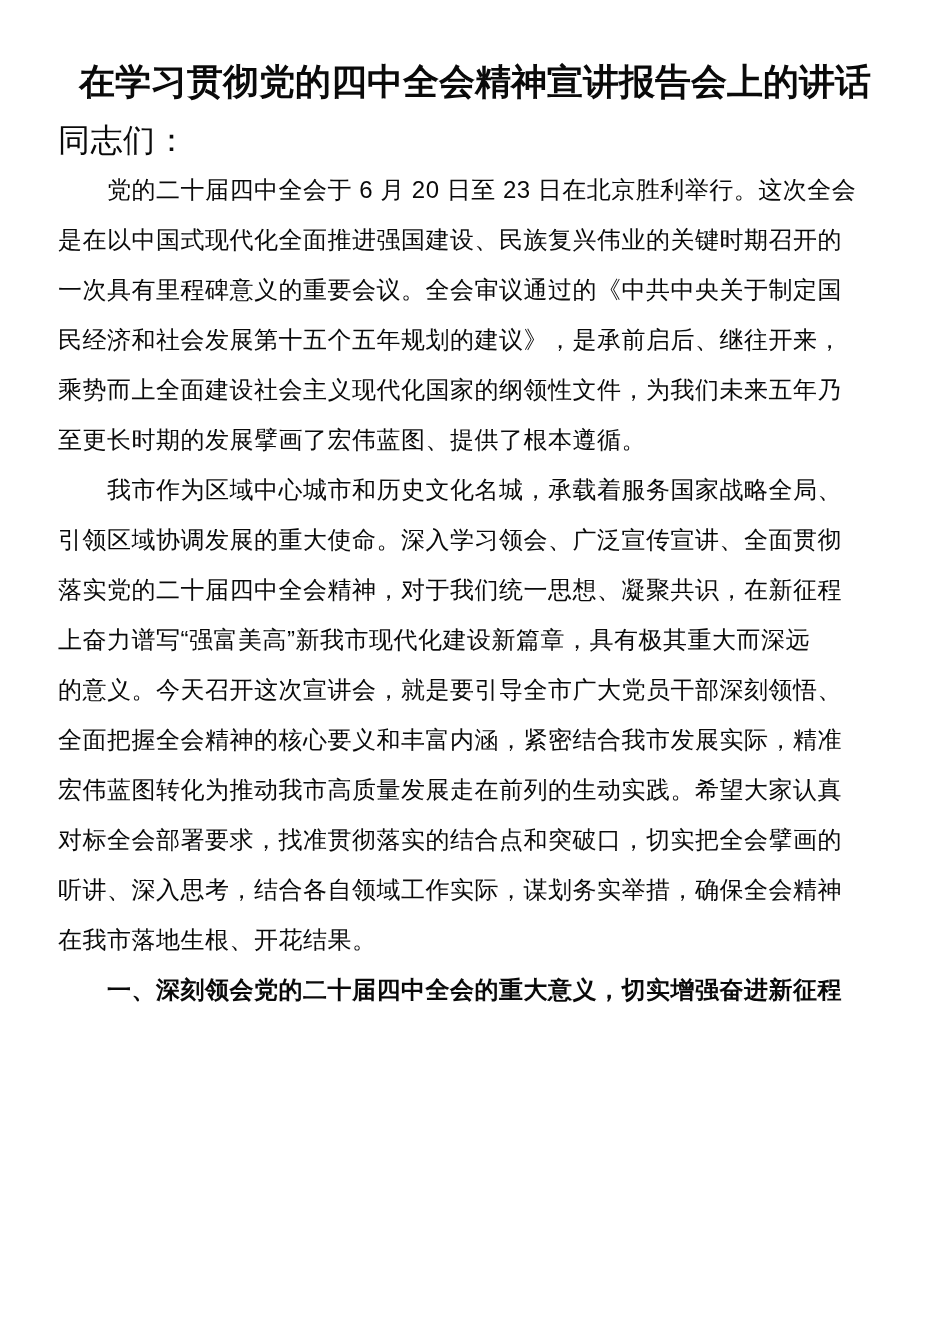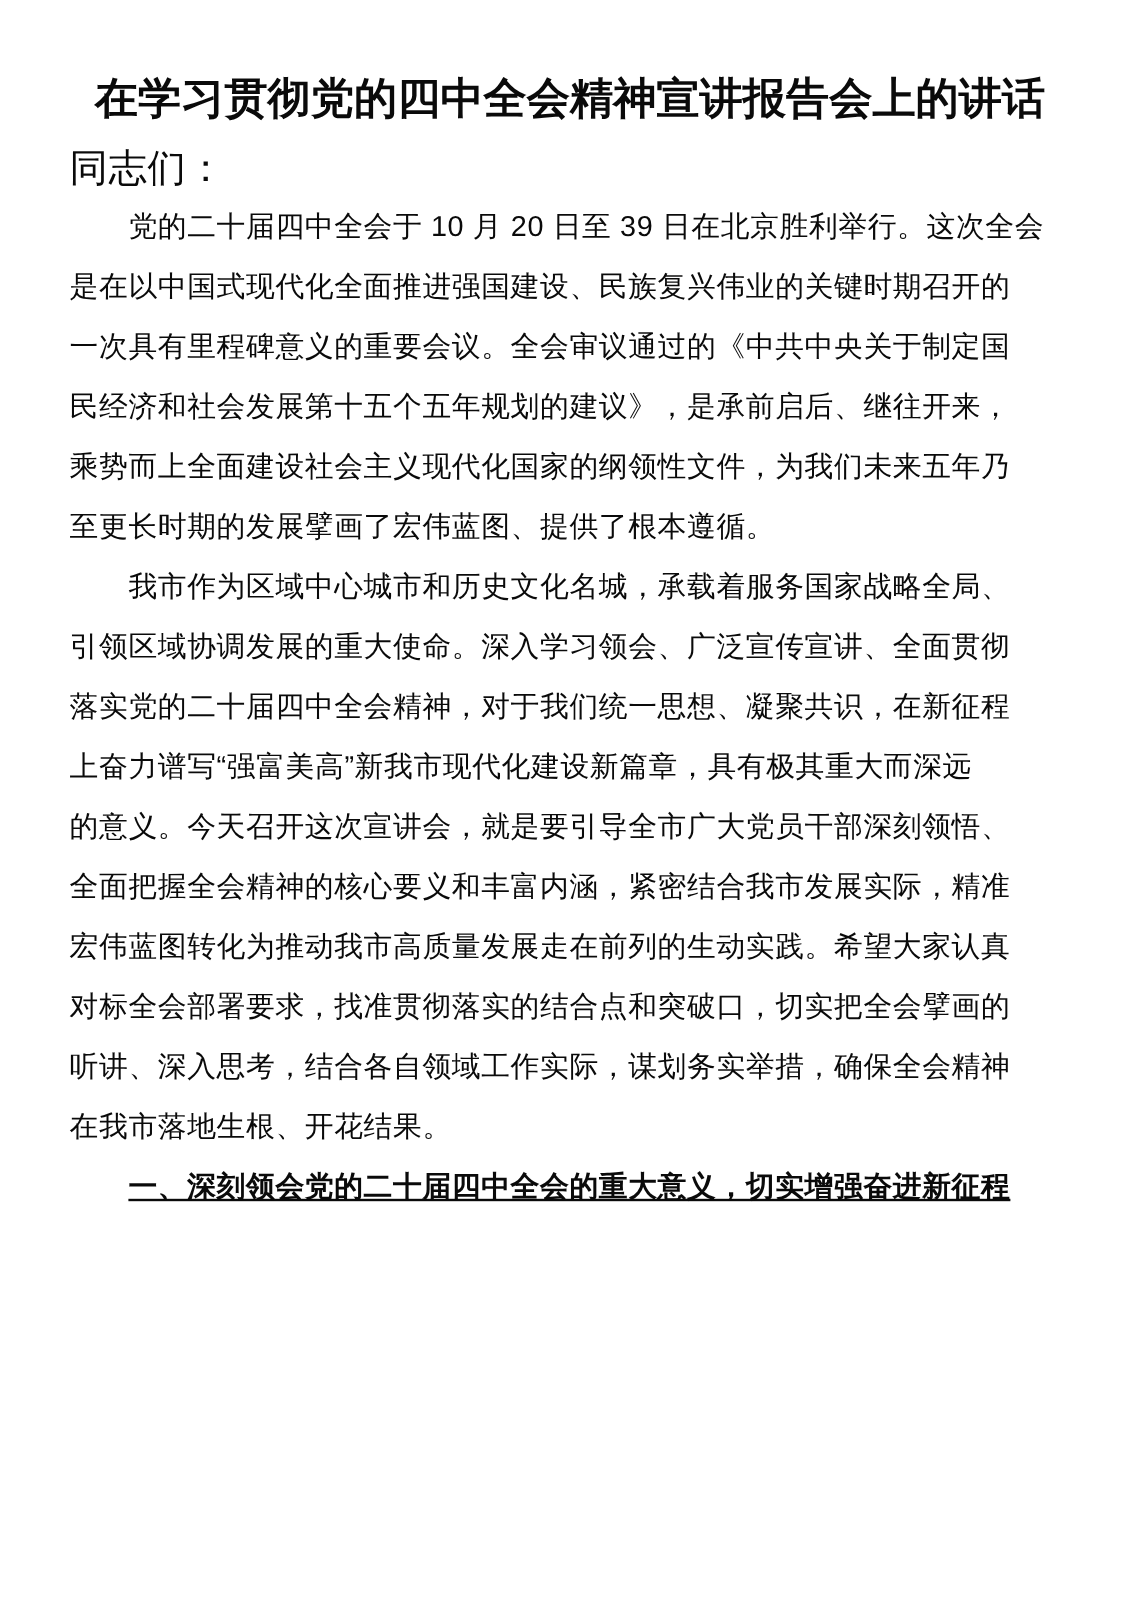--- a/index.html
+++ b/index.html
@@ -48,32 +48,31 @@
     line-height: 50px;
     letter-spacing: 0.5px;
     white-space: nowrap;
     color: #0a0a0a;
   }
   .line.first {
     text-indent: 49px;
   }
   .paragraph.heading .line {
     font-weight: 600;
-    text-decoration: underline;
   }
 </style>
 </head>
 <body>
 
 <div class="page">
   <h1 class="doc-title">在学习贯彻党的四中全会精神宣讲报告会上的讲话</h1>
   <div class="salutation">同志们：</div>
   <div class="doc-body" id="doc-body">
       <div class="paragraph body">
-        <div class="line first">党的二十届四中全会于 10 月 20 日至 39 日在北京胜利举行。这次全会</div>
+        <div class="line first">党的二十届四中全会于 6 月 20 日至 23 日在北京胜利举行。这次全会</div>
         <div class="line">是在以中国式现代化全面推进强国建设、民族复兴伟业的关键时期召开的</div>
         <div class="line">一次具有里程碑意义的重要会议。全会审议通过的《中共中央关于制定国</div>
         <div class="line">民经济和社会发展第十五个五年规划的建议》，是承前启后、继往开来，</div>
         <div class="line">乘势而上全面建设社会主义现代化国家的纲领性文件，为我们未来五年乃</div>
         <div class="line">至更长时期的发展擘画了宏伟蓝图、提供了根本遵循。</div>
       </div>
       <div class="paragraph body">
         <div class="line first">我市作为区域中心城市和历史文化名城，承载着服务国家战略全局、</div>
         <div class="line">引领区域协调发展的重大使命。深入学习领会、广泛宣传宣讲、全面贯彻</div>
         <div class="line">落实党的二十届四中全会精神，对于我们统一思想、凝聚共识，在新征程</div>

